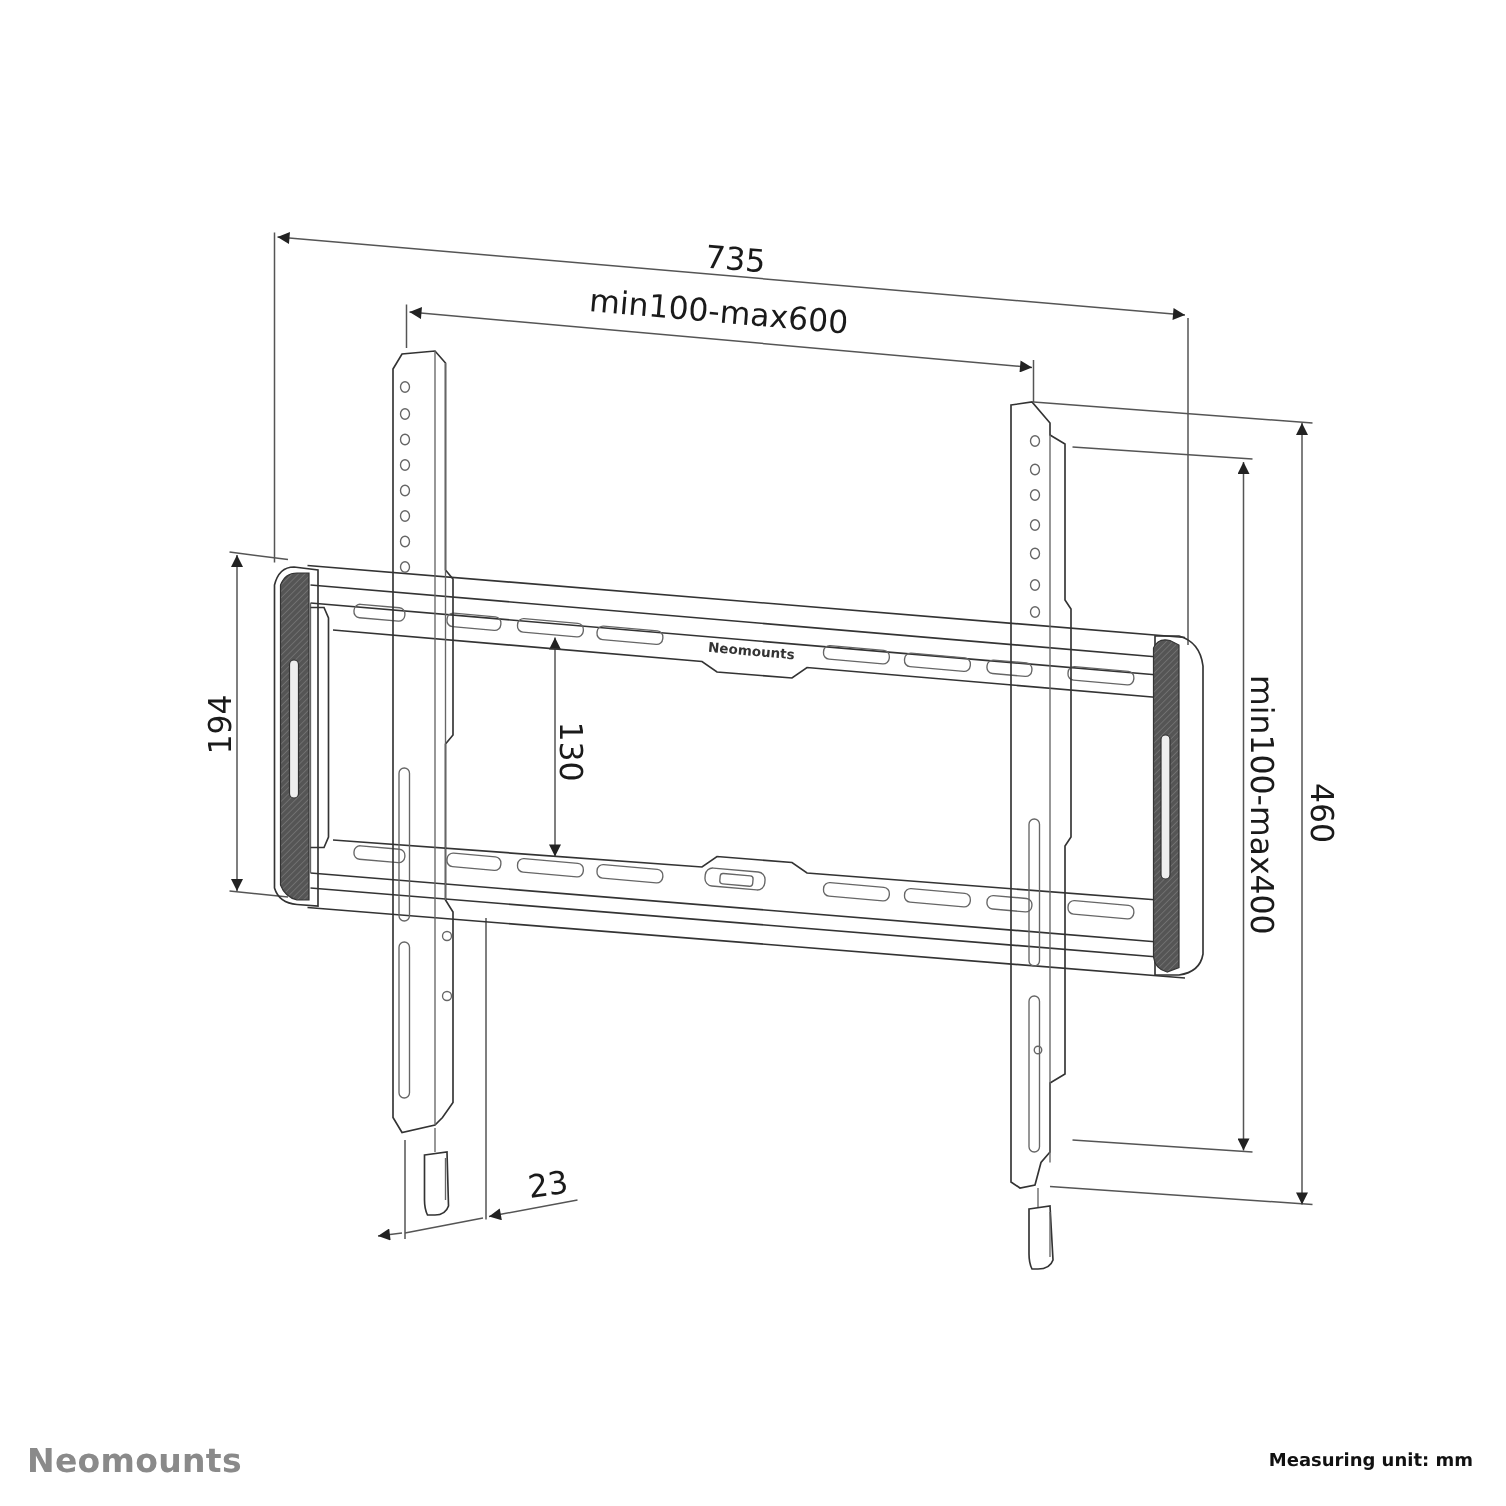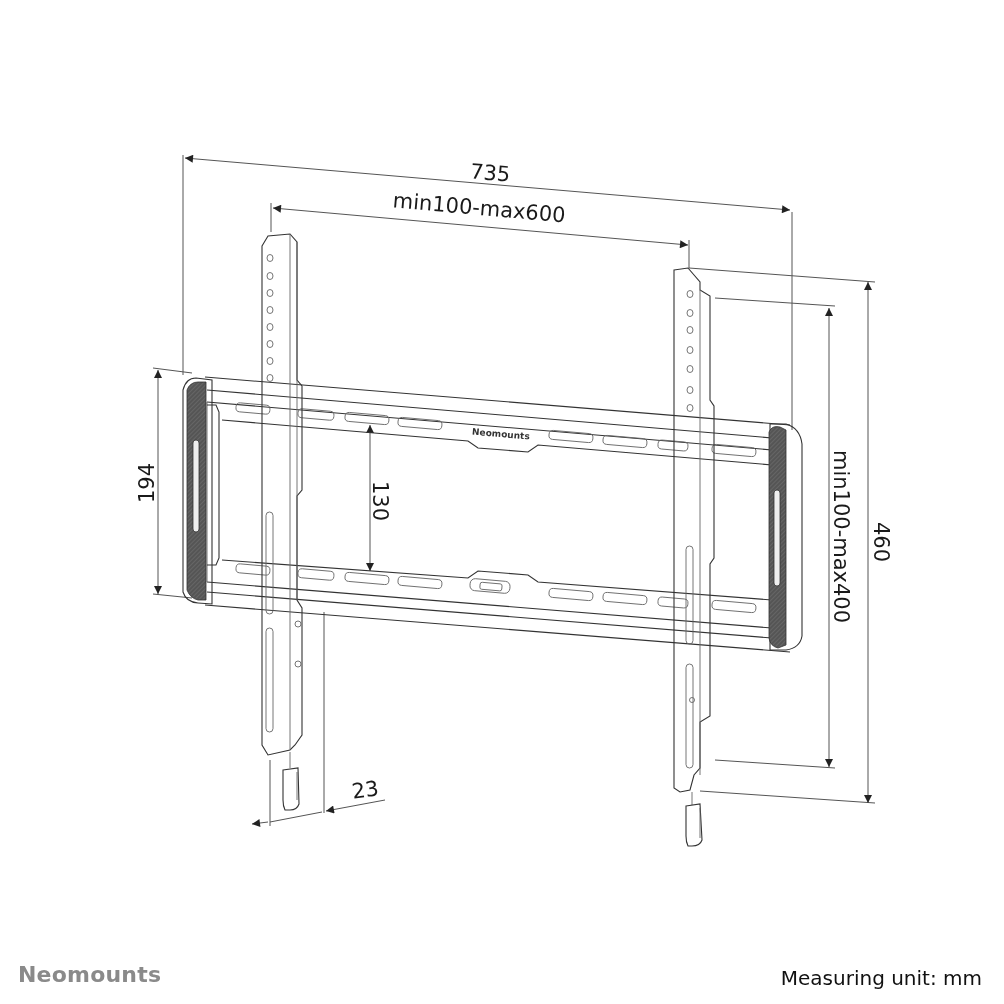--- a/index.html
+++ b/index.html
@@ -1,21 +1,21 @@
 <!DOCTYPE html>
 <html><head>
 <meta charset="utf-8">
 <style>
   html, body { margin:0; padding:0; background:#ffffff; }
   body { width:1004px; height:1004px; position:relative; overflow:hidden; font-family:"DejaVu Sans", sans-serif; }
   #diagram { position:absolute; left:0; top:0; width:1004px; height:1004px; }
   .dim-text { font-family:"DejaVu Sans", sans-serif; font-size:21px; fill:#1a1a1a; }
   .brand-small { font-family:"DejaVu Sans", sans-serif; font-size:9px; font-weight:bold; fill:#333; }
   .footer-brand { position:absolute; left:18px; top:962px; font-family:"DejaVu Sans", sans-serif; font-size:22px; font-weight:bold; color:#8a8a8a; letter-spacing:0.2px; }
-  .footer-unit { position:absolute; right:22px; top:966px; font-family:"DejaVu Sans", sans-serif; font-size:20px; color:#111; }
+  .footer-unit { position:absolute; right:22px; top:966px; font-family:"DejaVu Sans", sans-serif; font-size:12px; color:#111;font-weight:bold; }
   .ln { stroke:#333; stroke-width:1.1; fill:none; }
   .lt { stroke:#666; stroke-width:0.9; fill:none; }
   .dl { stroke:#555; stroke-width:1; fill:none; }
 </style>
 </head>
 <body>
 
 <svg id="diagram" viewBox="0 0 1004 1004" xmlns="http://www.w3.org/2000/svg">
   <defs>
     <marker id="arr" viewBox="0 0 10 10" refX="10" refY="5" markerWidth="14" markerHeight="8" orient="auto-start-reverse" markerUnits="userSpaceOnUse">

